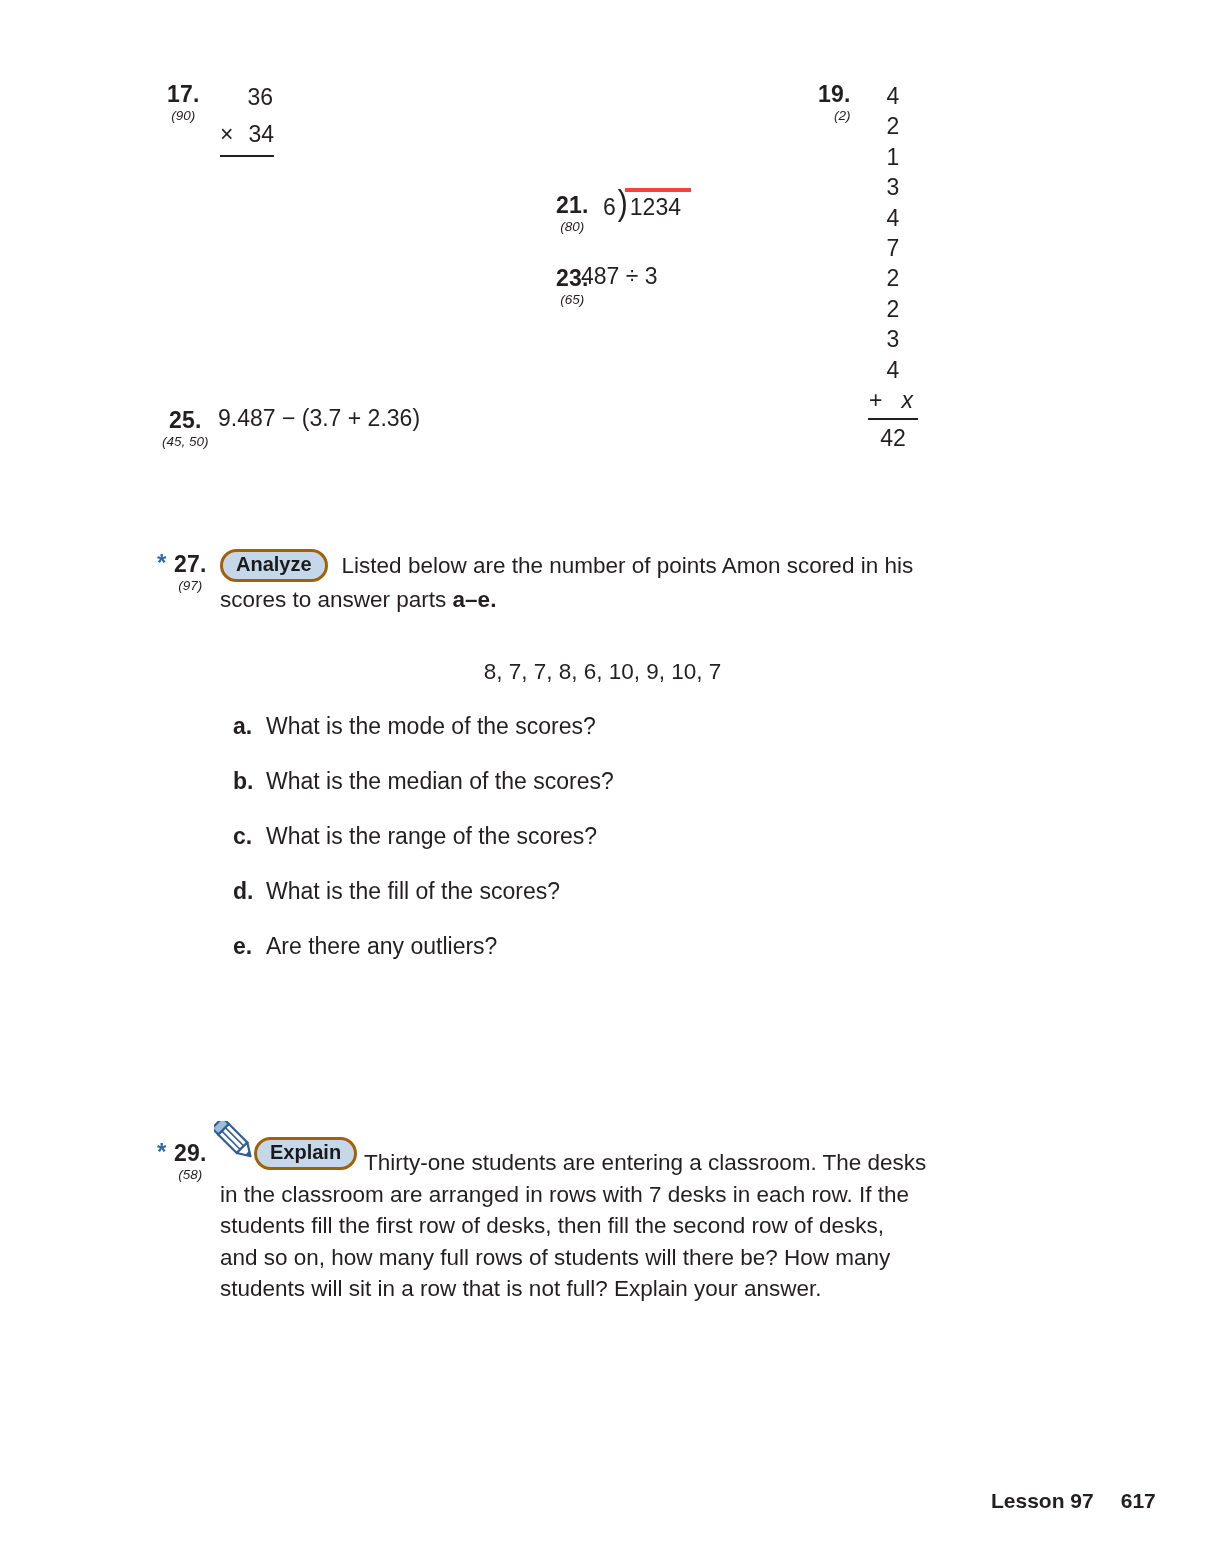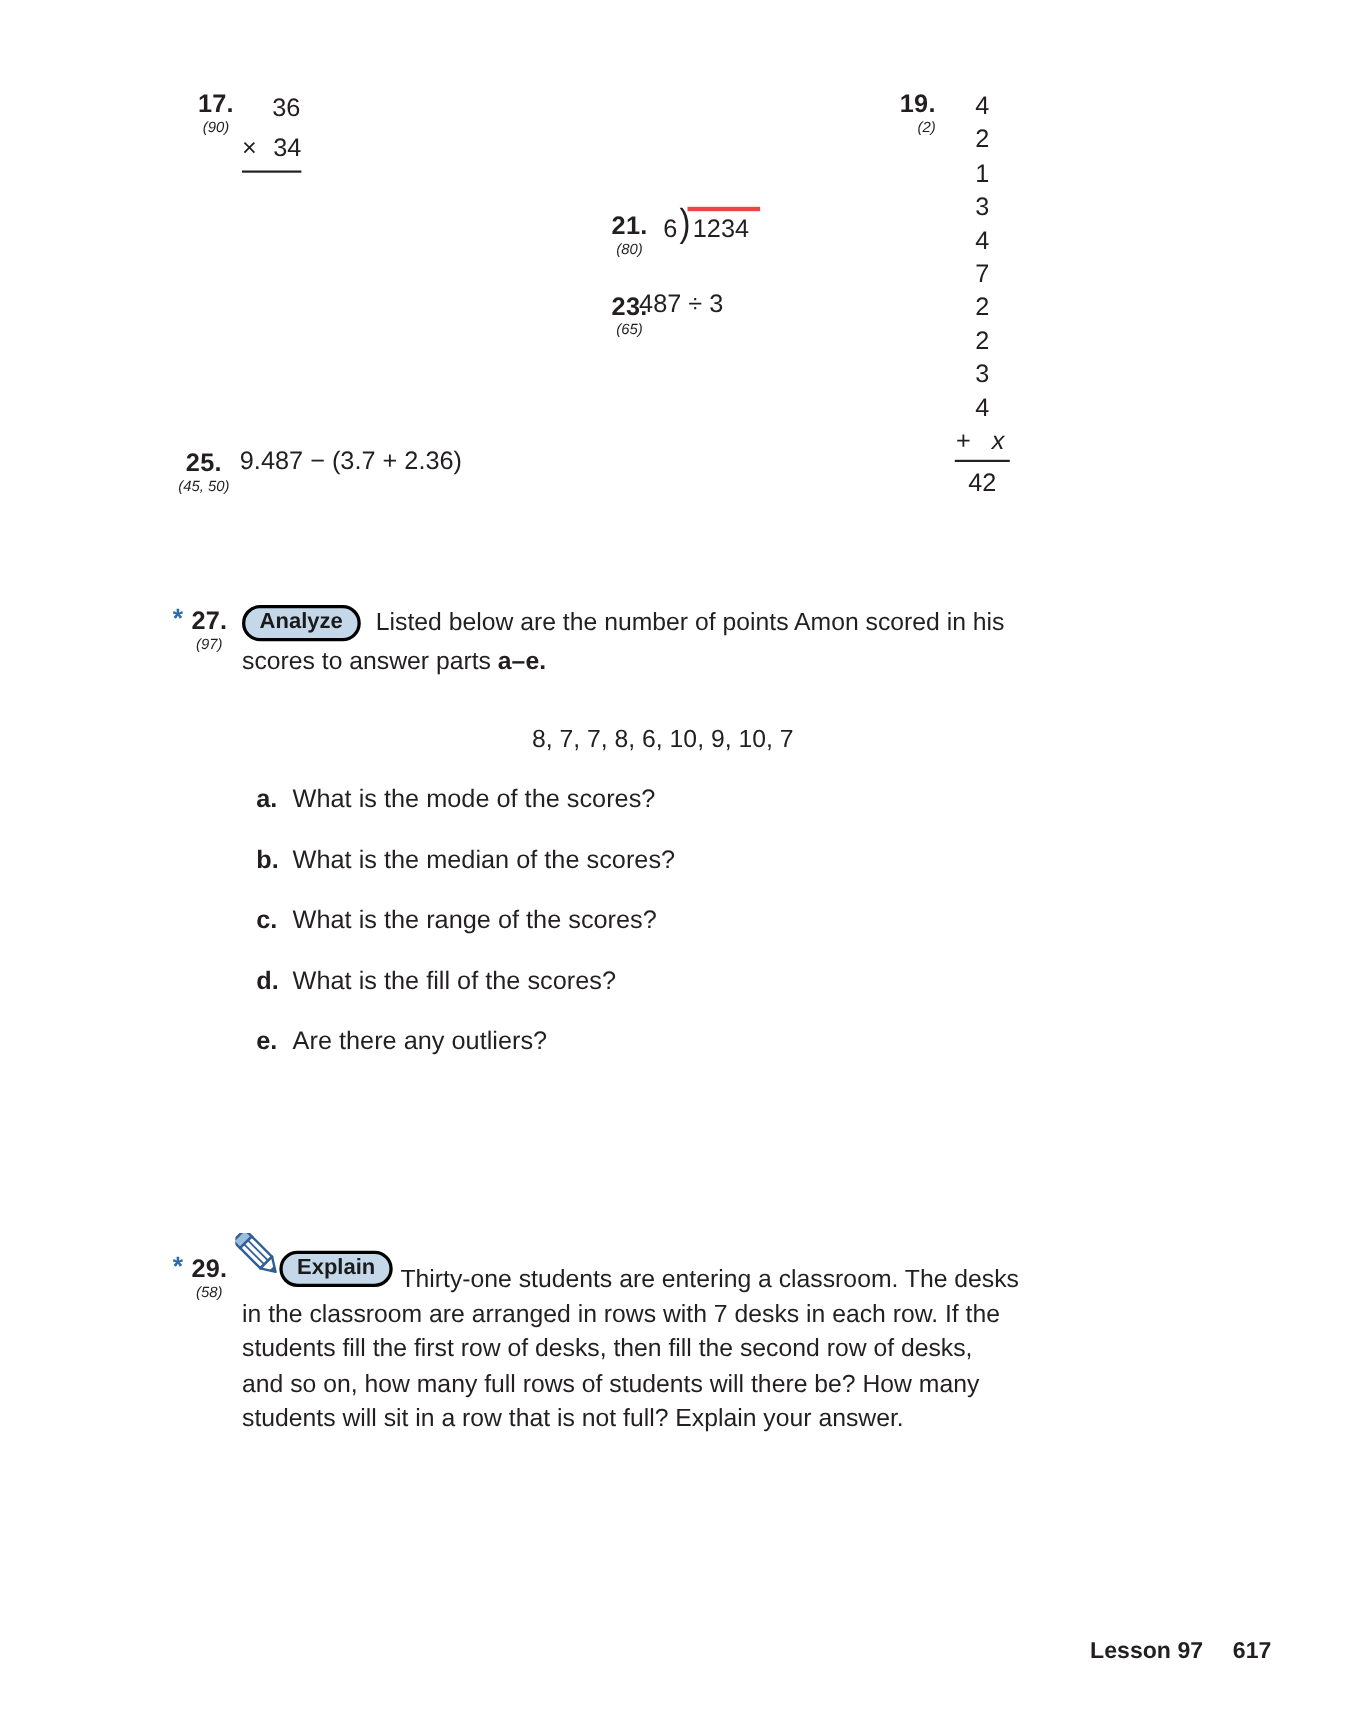--- a/index.html
+++ b/index.html
@@ -41,21 +41,21 @@
   .longdiv { font-size:23px; white-space:nowrap; }
   .ld-paren { display:inline-block; font-size:30px; transform:scaleY(1.18); transform-origin:50% 62%; position:relative; top:-1px; margin-left:2px; }
   .ld-dividend { display:inline-block; border-top:4px solid #ef4444; padding:2px 10px 0 5px; margin-left:-3px; }
 
   .expr { font-size:23px; white-space:nowrap; }
 
   
   .badge {
     display:inline-block;
     background:#c5d8ea;
-    border:3px solid #000000;
+    border:3px solid #a16207;
     border-radius:17px;
     padding:0px 13px 2px 13px;
     font-weight:bold;
     font-size:20px;
     line-height:25px;
     color:#1a1a1a;
     position:relative; top:-2px;
     white-space:nowrap;
   }
 
@@ -69,21 +69,21 @@
   .part { position:absolute; left:233px; font-size:23px; white-space:nowrap; }
   .part .plbl { font-weight:bold; display:inline-block; width:33px; }
 
   .footer { position:absolute; top:1489px; left:991px; display:flex; gap:27px; font-size:21px; font-weight:bold;align-items:flex-end; }
 </style>
 </head>
 <body>
 
 <div class="page">
 
-  <div class="plabel" style="left:180px; top:81px;">
+  <div class="plabel" style="left:167px; top:81px;">
     <div class="pnum">17.</div>
     <div class="pref">(90)</div>
   </div>
   <div class="abs vmul" style="left:220px; top:79px;">
     <div class="top">36</div>
     <div class="bot">
       <span>×</span>
       <span>34</span>
     </div>
   </div>

